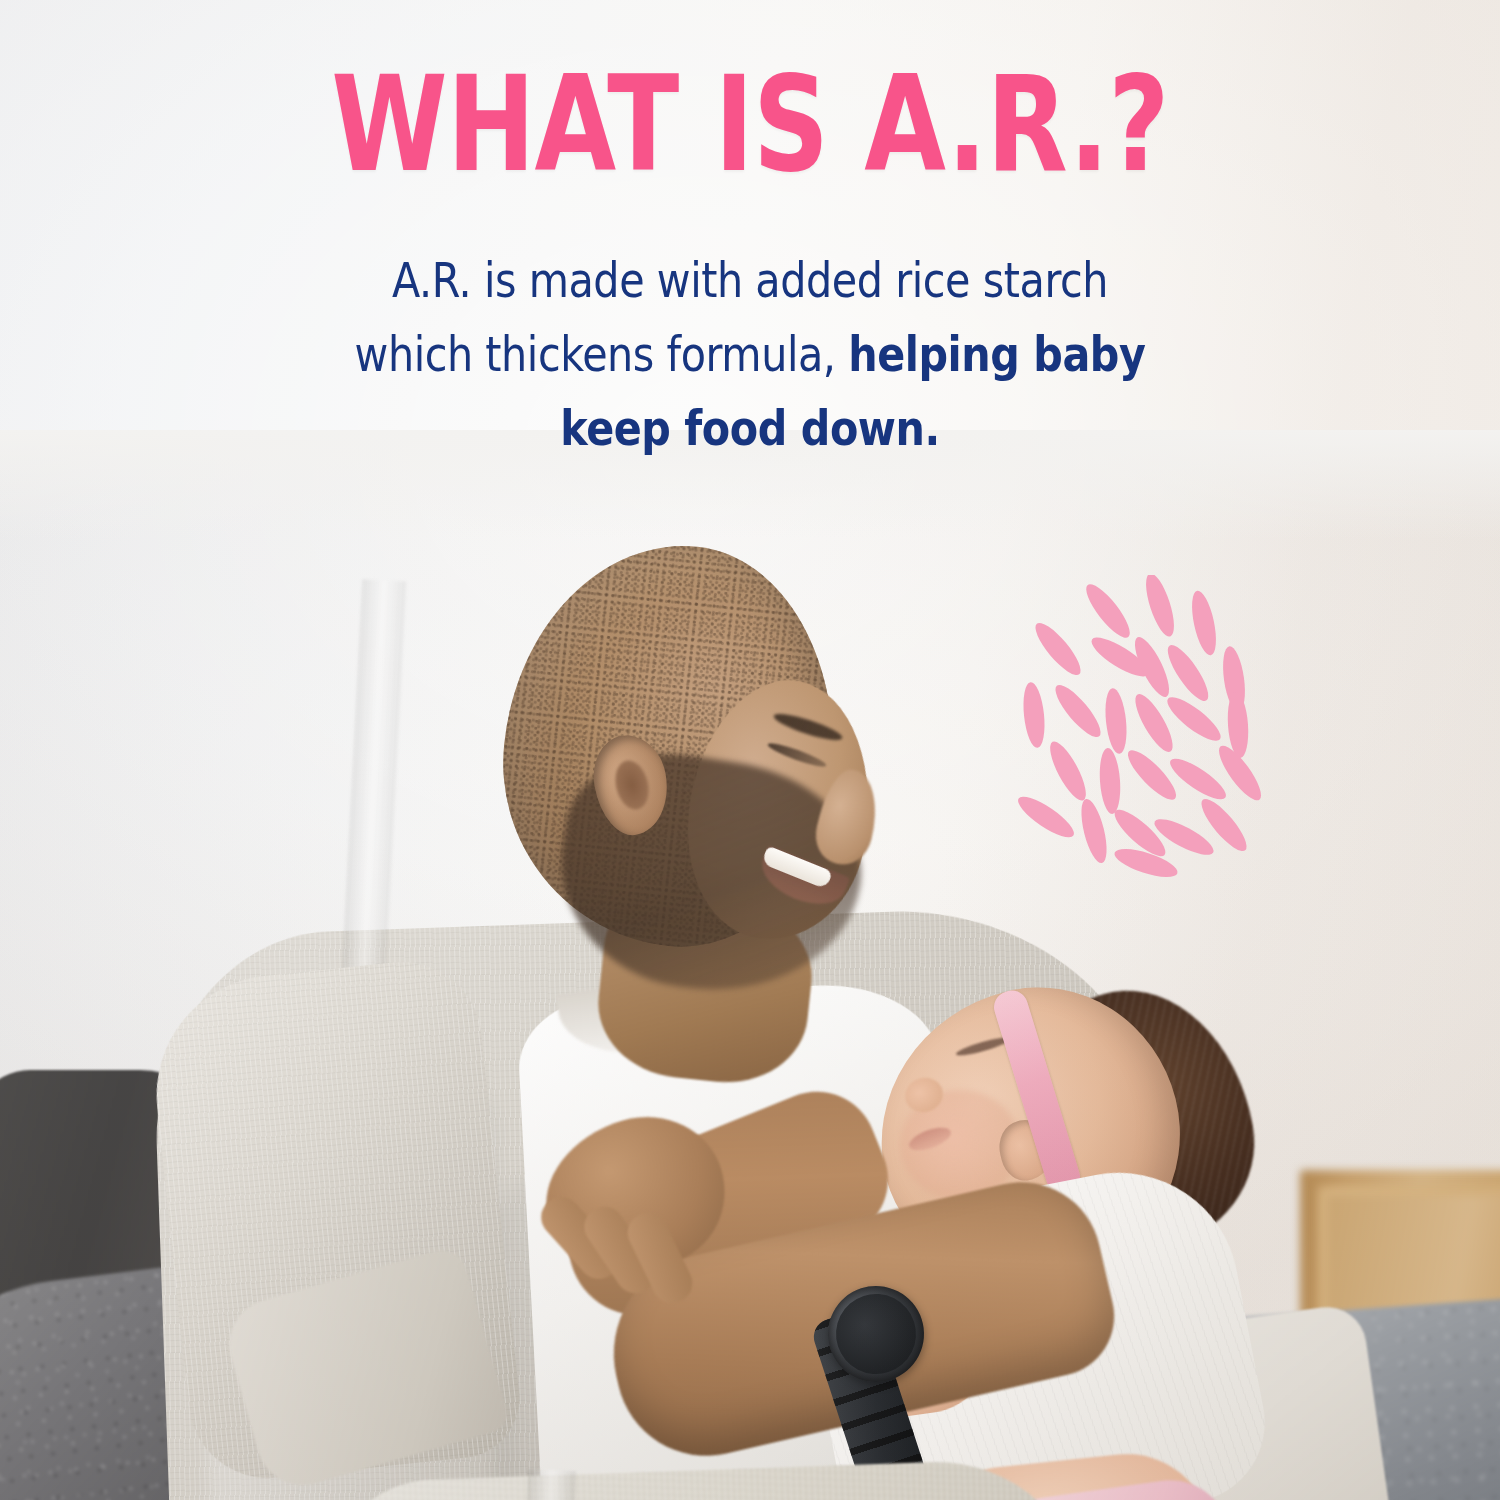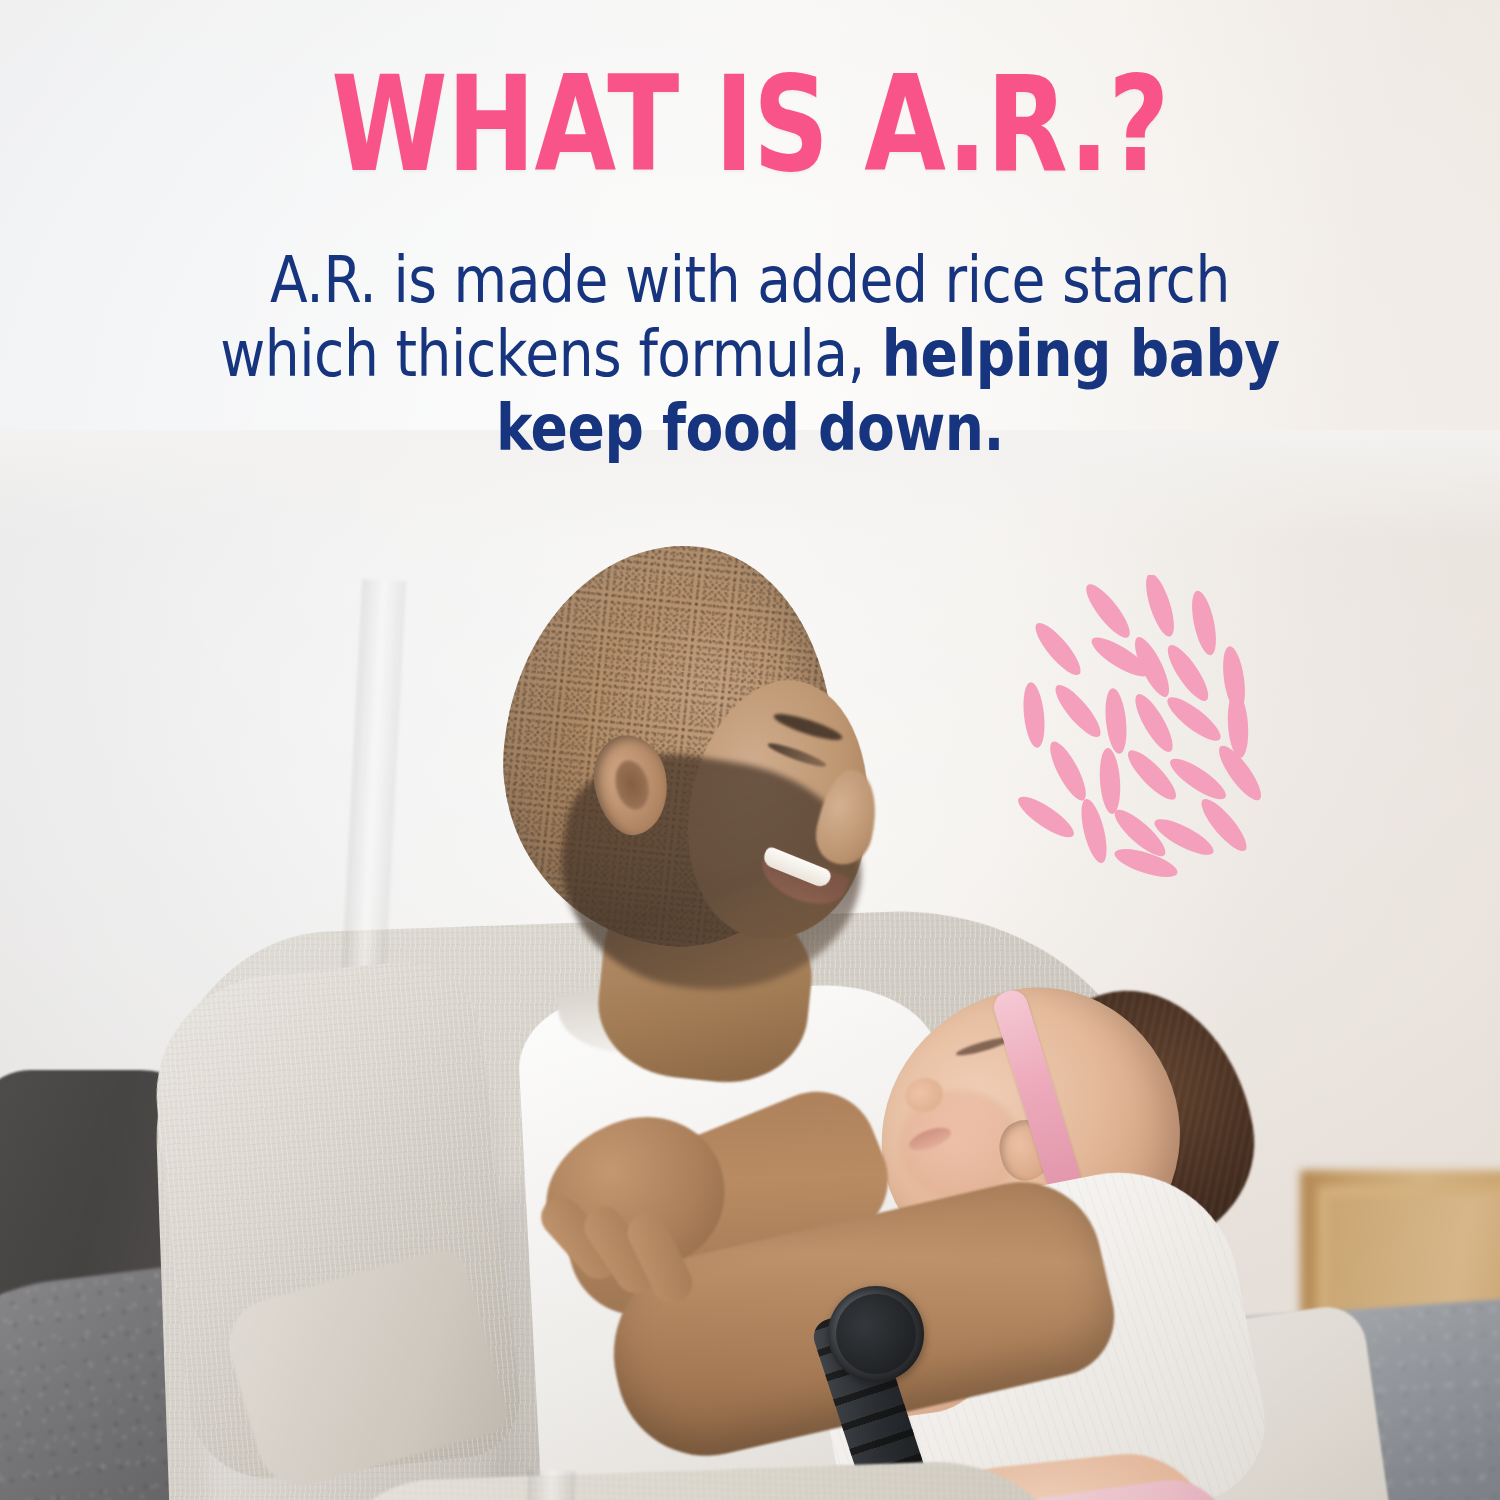--- a/index.html
+++ b/index.html
@@ -61,21 +61,21 @@
 
   .subcopy {
     position: absolute;
     left: 50%;
     top: 243px;
     transform: translateX(-50%);
     width: 1320px;
     text-align: center;
     color: #17357f;
     font-family: "DejaVu Sans", sans-serif;
-    font-size: 64px;
+    font-size: 48px;
     line-height: 74px;
     font-weight: 400;
     letter-spacing: -0.5px;
   }
   .subcopy .ln {
     display: block;
     transform: scaleX(0.86);
     white-space: nowrap;
   }
   .subcopy b { font-weight: 700; }

